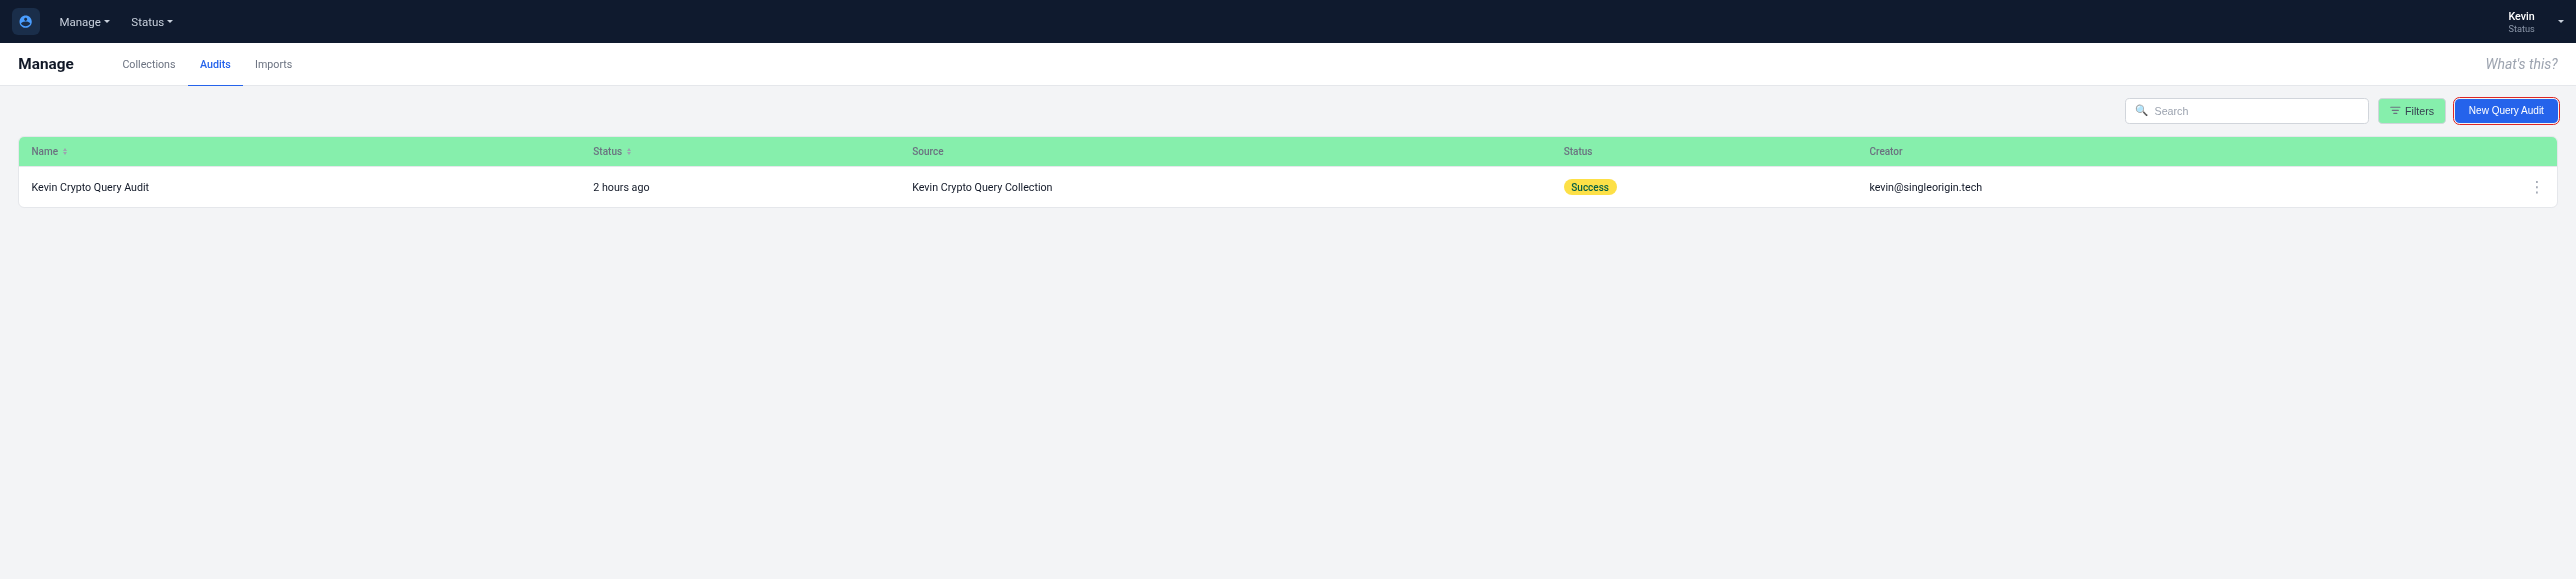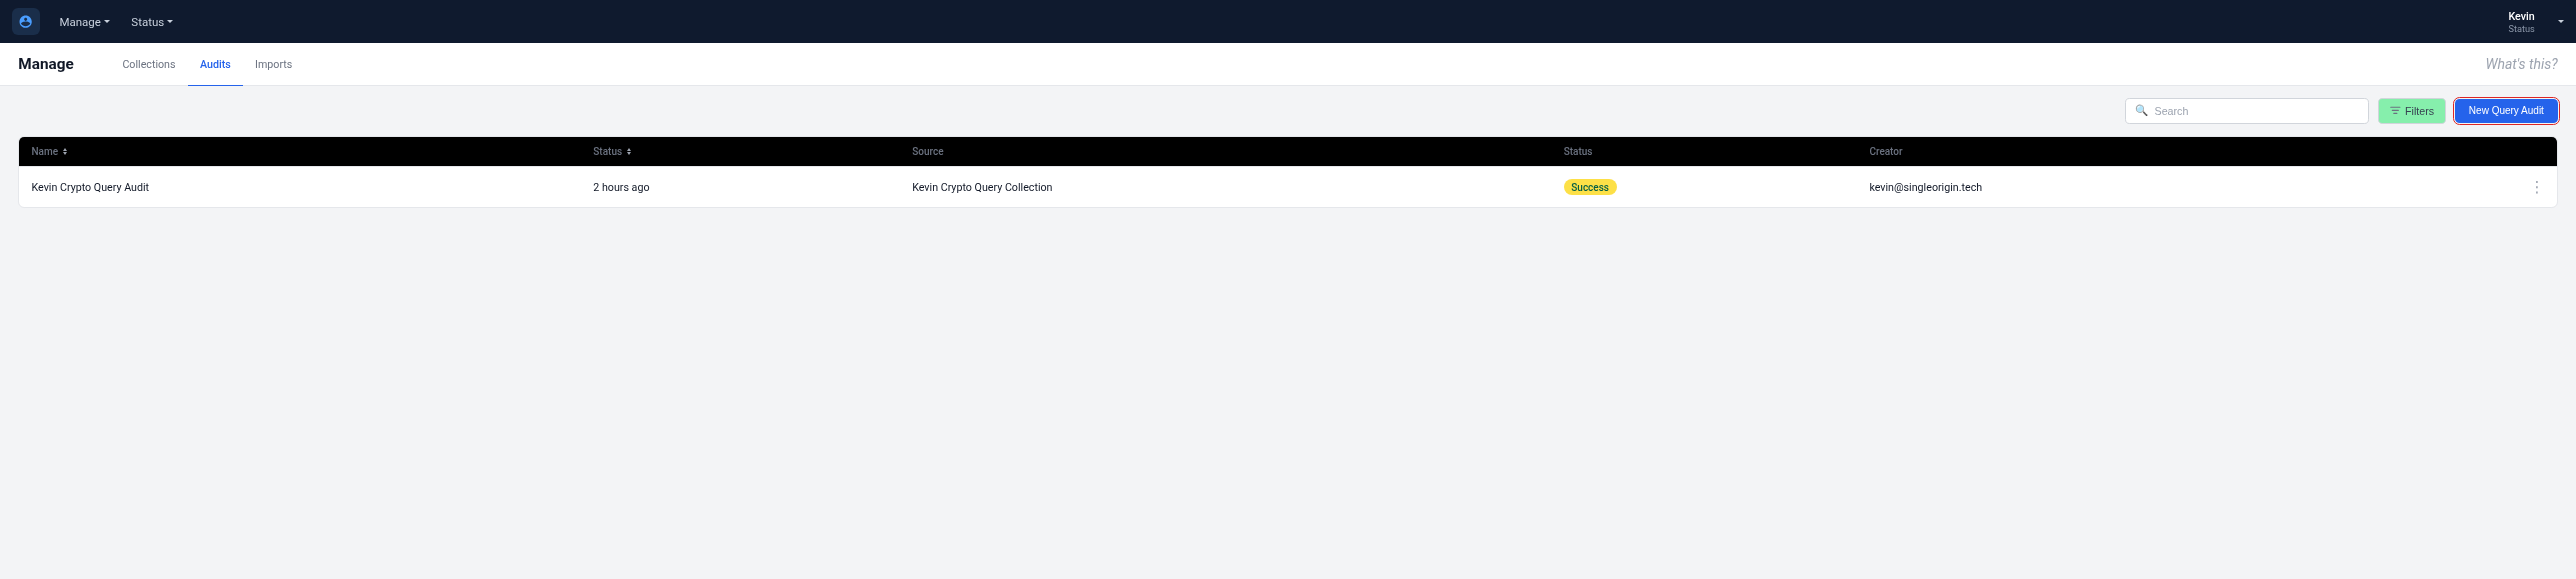--- a/index.html
+++ b/index.html
@@ -129,21 +129,21 @@
 
     
     .table-container {
       background: white;
       margin: 0 18.3px;
       border-radius: 6.1px;
       border: 0.8px solid #e5e7eb;
       overflow: hidden;
     }
     table { width: 100%; border-collapse: collapse; }
-    thead tr { background: #000000; border-bottom: 0.8px solid #e5e7eb; }
+    thead tr { background: #86efac; border-bottom: 0.8px solid #e5e7eb; }
     th {
       padding: 9.2px 12.2px;
       text-align: left;
       font-size: 10px;
       font-weight: 500;
       color: #6b7280;
     }
     .th-sort { display: flex; align-items: center; gap: 3.1px; }
     .sort-icon {
       display: inline-flex; flex-direction: column; gap: 0.8px; margin-left: 1.5px;

